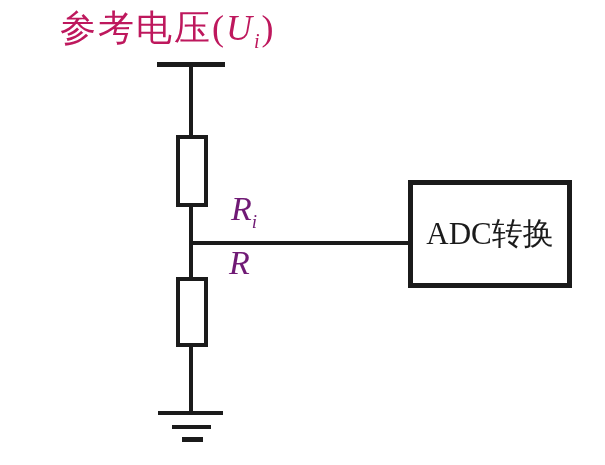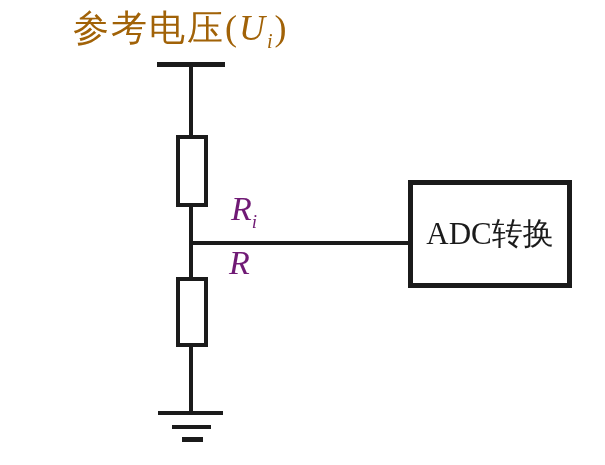--- a/index.html
+++ b/index.html
@@ -17,26 +17,26 @@
     color: #1b1b1b;
   }
   .abs { position: absolute; }
   .wire { background: #1b1b1b; }
   .resistor {
     box-sizing: border-box;
     border: 4px solid #1b1b1b;
     background: #ffffff;
   }
   .title {
-    left: 73px;
+    left: 60px;
     top: 4px;
     font-size: 36px;
     letter-spacing: 2px;
     white-space: nowrap;
-    color: #a16207;
+    color: #be185d;
     text-align: right;
   }
   .sym { font-style: italic; font-family: "Liberation Serif", serif; }
   .title sub { font-size: 20px; font-style: italic; }
   .circ-label {
     font-style: italic;
     font-size: 34px;
     font-family: "Liberation Serif", serif;
     white-space: nowrap;
     color: #701a75;

